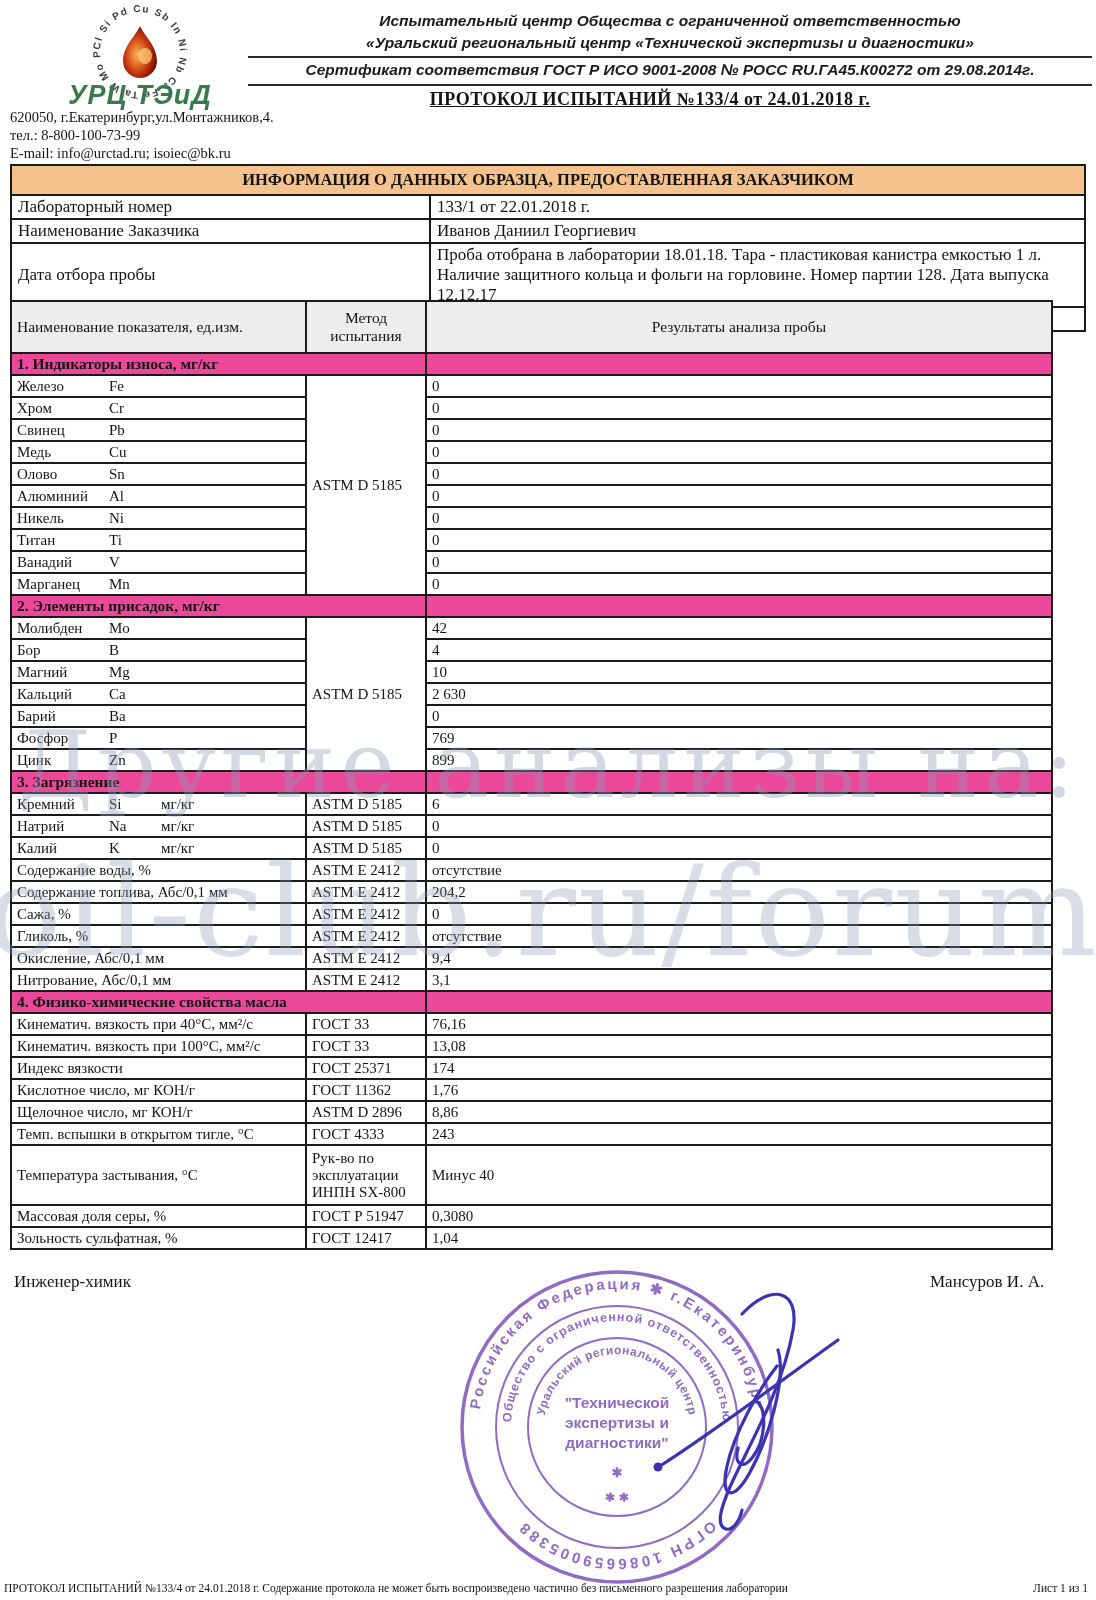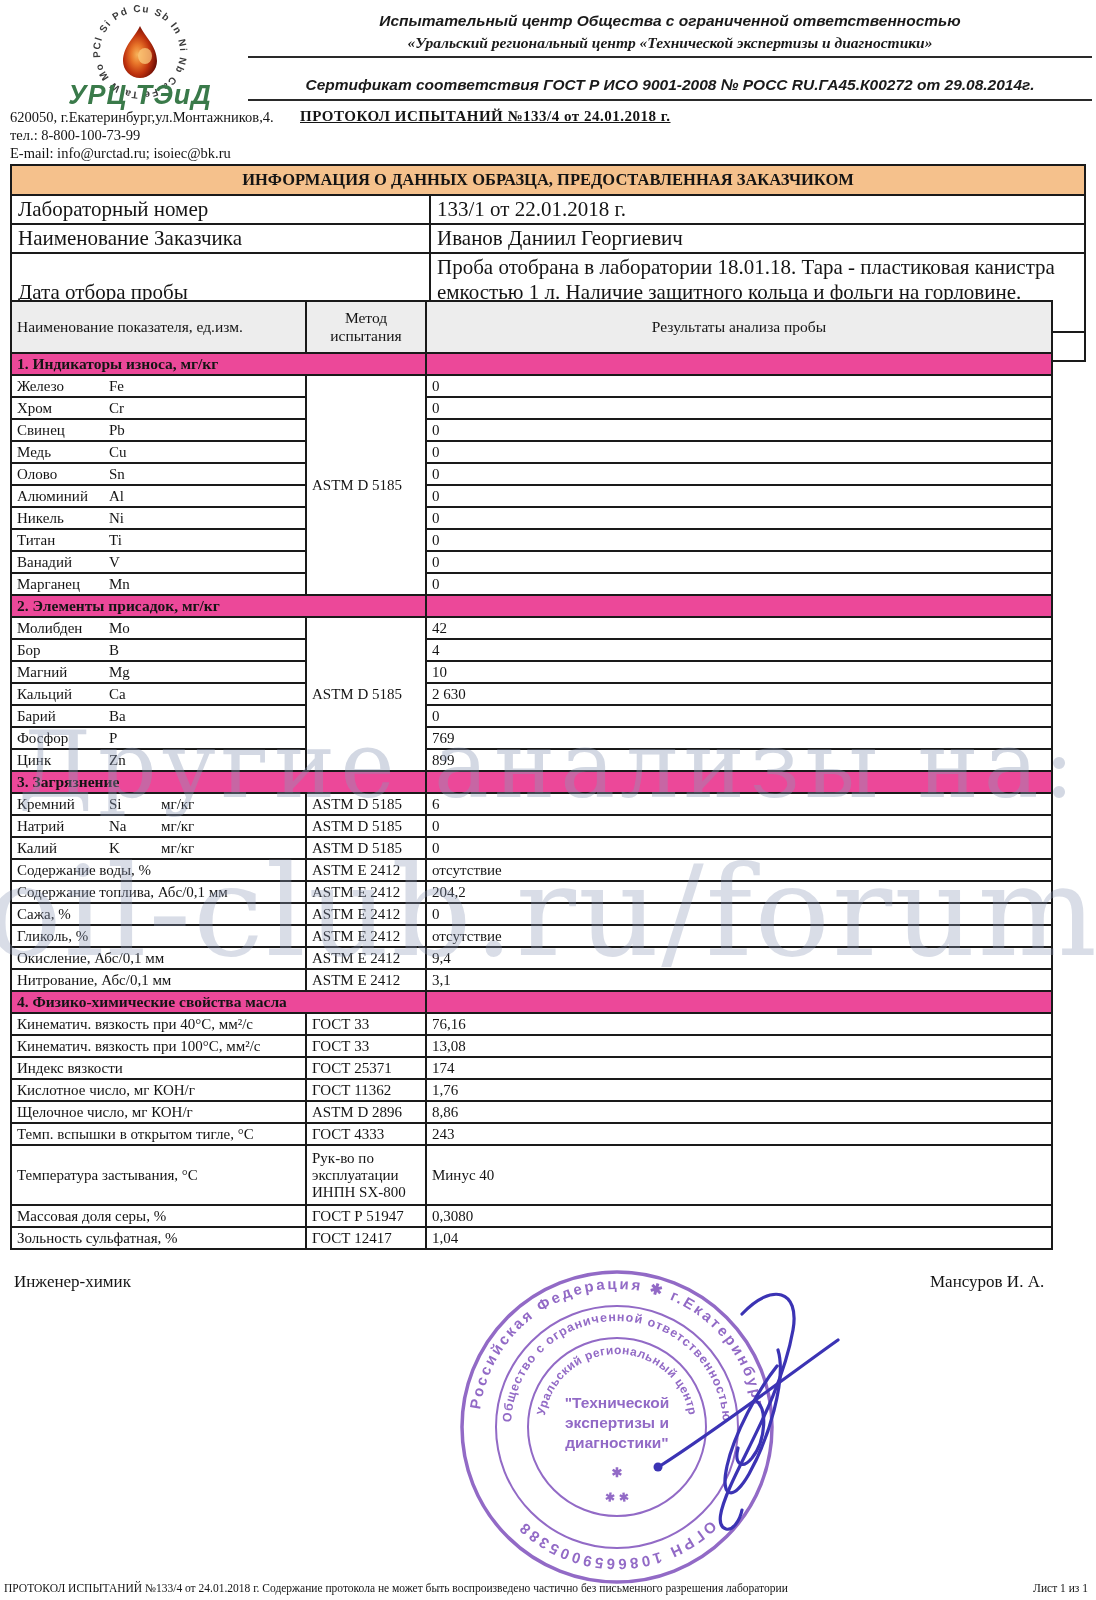--- a/index.html
+++ b/index.html
@@ -14,30 +14,30 @@
     position:absolute; left:30px; top:80px; width:220px; text-align:center;
     font-family:"Liberation Sans", sans-serif; font-weight:bold; font-size:27px;
     color:#3a7a4a; letter-spacing:1px;font-style:italic;
   }
   .address { position:absolute; left:10px; top:108px; font-size:14.5px; line-height:18px; }
   .center-head {
     position:absolute; left:248px; top:10px; width:844px; text-align:center;
     font-family:"Liberation Sans", sans-serif; font-style:italic; font-weight:bold;
     font-size:15.5px; line-height:22px; color:#1a1a1a;
   }
-  .center-head .l2 { border-bottom:2px solid #2a2a2a; padding-bottom:2px;font-family:Liberation Serif, serif; }
-  .center-head .l3 { border-bottom:2px solid #2a2a2a; padding-bottom:3px; padding-top:16px; }
+  .center-head .l2 { border-bottom:2px solid #2a2a2a; padding-bottom:2px; }
+  .center-head .l3 { border-bottom:2px solid #2a2a2a; padding-bottom:3px; padding-top:1px; }
   .doc-title {
-    position:absolute; left:300px; top:108px; width:700px; 
-    font-size:15px; font-weight:bold; text-decoration:underline; letter-spacing:0.5px;
+    position:absolute; left:300px; top:89px; width:700px; text-align:center;
+    font-size:18px; font-weight:bold; text-decoration:underline; letter-spacing:0.5px;
   }
   
   table { border-collapse:collapse; z-index:1; }
   .info-table { position:absolute; left:10px; top:164px; width:1076px; }
-  .info-table td { border:2px solid #1a1a1a; font-size:21px; padding:1px 6px; vertical-align:middle; }
+  .info-table td { border:2px solid #1a1a1a; font-size:17px; padding:1px 6px; vertical-align:middle; }
   .info-table .banner-cell { background:#f5c18c; text-align:center; font-weight:bold; font-size:16.5px; height:26px; }
   .info-table .lbl { width:405px; }
   .info-table .bold td { font-weight:normal; }
   .rtable { position:absolute; left:10px; top:300px; width:1043px; }
   .rtable th, .rtable td { border:2px solid #1a1a1a; font-size:15px; padding:0 5px; height:20px; vertical-align:middle; text-align:left; }
   .rtable thead th { background:#ededed; text-align:center; font-weight:normal; height:50px; font-size:15.5px; }
   .rtable thead th:first-child { text-align:left; }
   .rtable .section-row td { background:#ec4899; font-weight:bold; font-size:15.5px; }
   .rtable .method-cell.merged { vertical-align:middle; }
   .el-name { display:inline-block; width:92px; }

